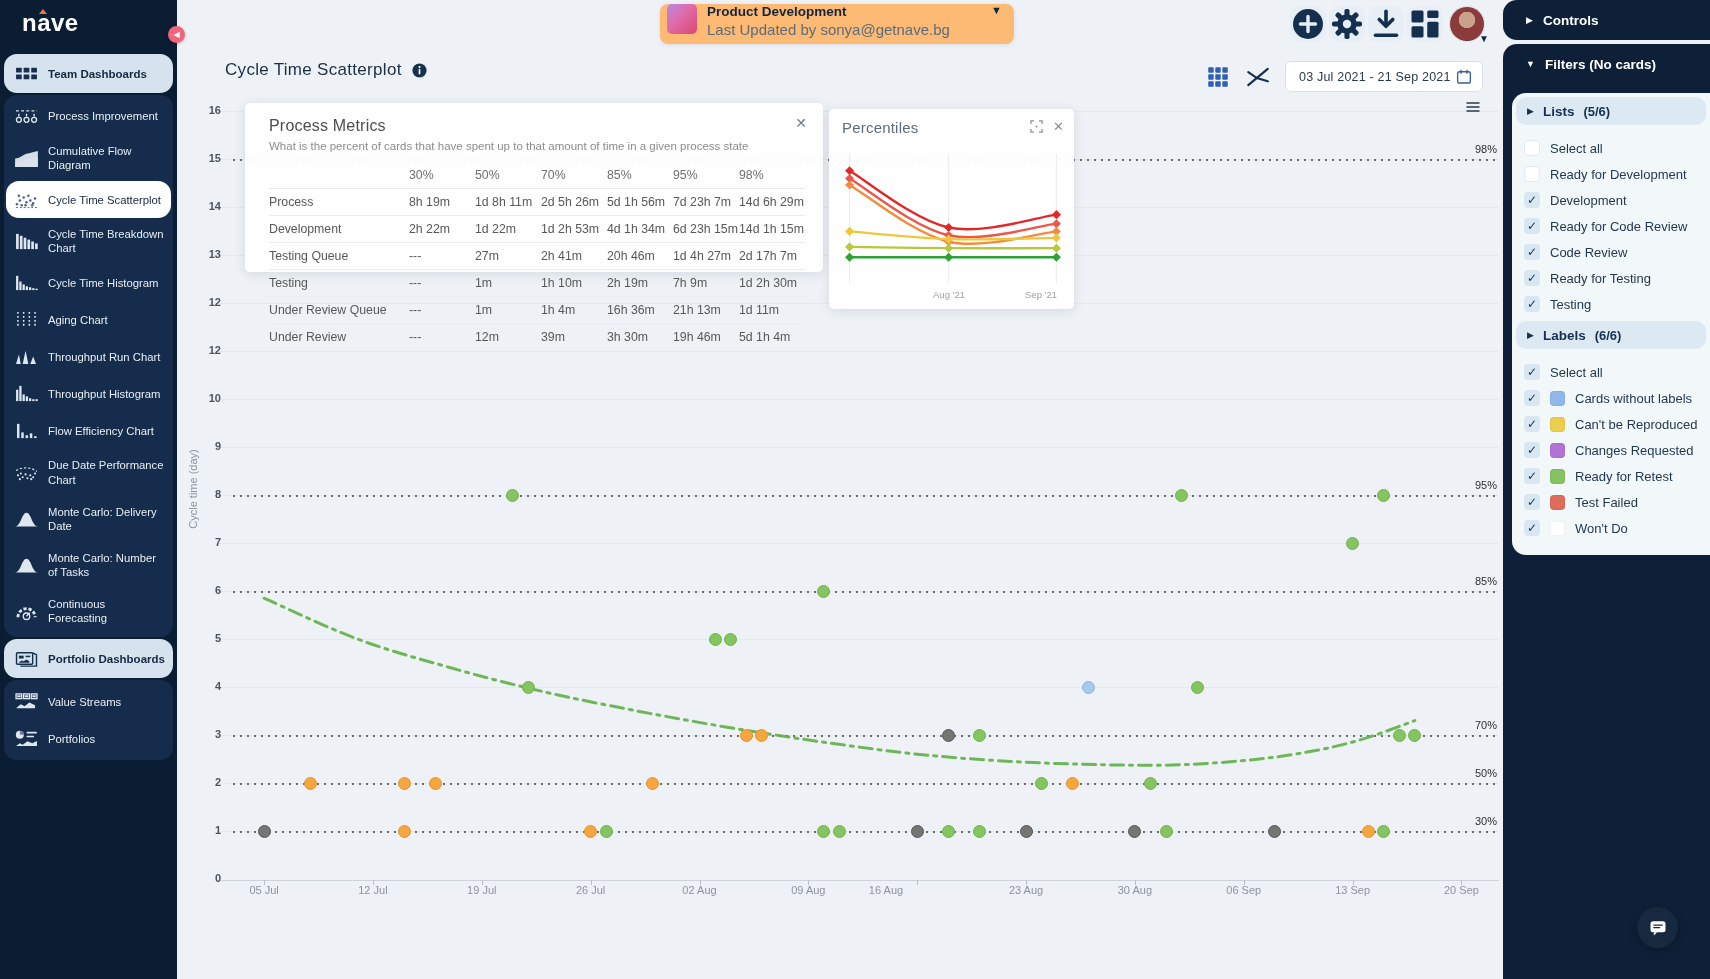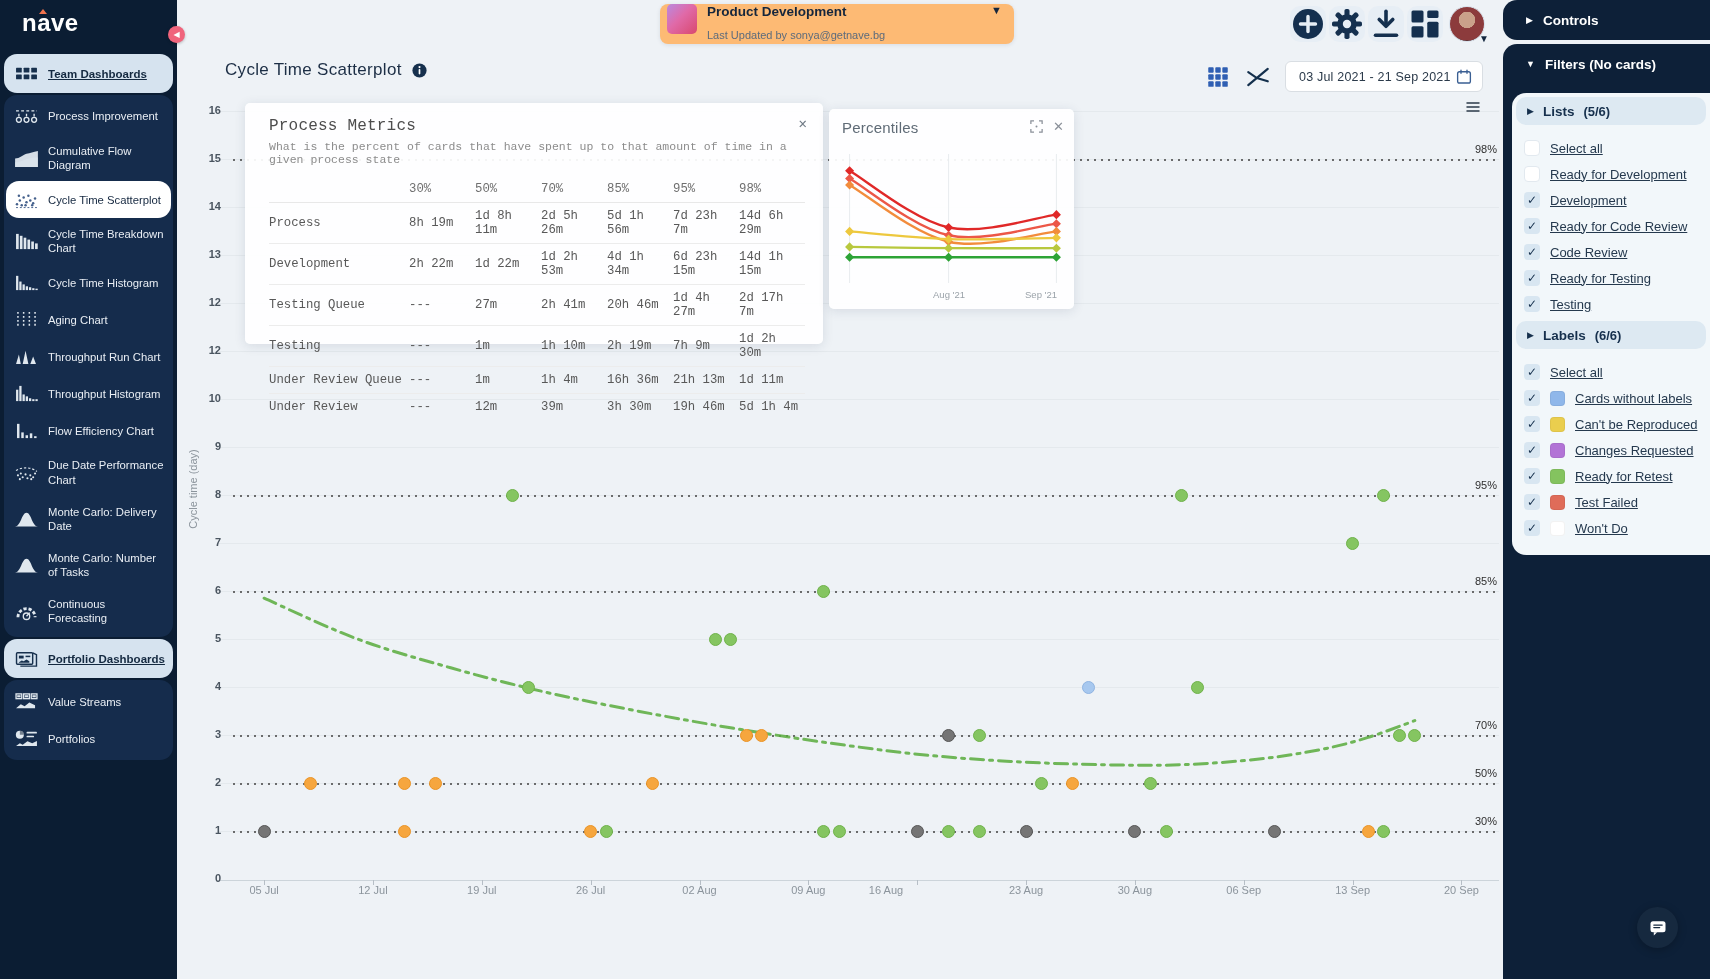--- a/index.html
+++ b/index.html
@@ -6,37 +6,37 @@
   html,body { width:1710px; height:979px; overflow:hidden; }
   body { font-family:"Liberation Sans","DejaVu Sans",sans-serif; background:#eef2f6; position:relative; }
   .app { position:absolute; inset:0; }
 
   
   .sidebar { position:absolute; left:0; top:0; width:177px; height:979px; background:#0b1d33; z-index:20; }
   .logo { position:relative; color:#fff; font-size:24px; font-weight:bold; letter-spacing:.5px; padding:9px 0 8px 22px; }
   .logo-accent { position:absolute; left:39px; top:9px; width:0; height:0; border-left:4px solid transparent; border-right:4px solid transparent; border-bottom:5px solid #f2734d; }
   .collapse-badge { position:absolute; left:168px; top:26px; width:17px; height:17px; border-radius:50%; background:#f0647c; color:#fff; font-size:8px; display:flex; align-items:center; justify-content:center; z-index:30; box-shadow:0 1px 3px rgba(0,0,0,.25); }
   .nav { padding:7px 4px 0 4px; }
-  .nav-section { background:#d6e3ef; color:#142940; border-radius:13px; display:flex; align-items:center; gap:9px; padding:10px 6px 10px 10px; font-size:11.5px; font-weight:600; margin:2px 0; cursor:pointer;text-decoration:underline; }
+  .nav-section { background:#d6e3ef; color:#142940; border-radius:13px; display:flex; align-items:center; gap:9px; padding:10px 6px 10px 10px; font-size:11.5px; font-weight:600; margin:2px 0; cursor:pointer; }
   .nav-group { background:#152c4c; border-radius:13px; margin:2px 0; padding:3px 2px; }
   .nav-item { display:flex; align-items:center; gap:9px; padding:9px 4px 9px 8px; color:#e9eef4; font-size:11.3px; font-weight:500; line-height:1.25; border-radius:13px; cursor:pointer; }
   .nav-item.selected { background:#ffffff; color:#14273f; }
   .nav-ic { width:25px; height:19px; flex:0 0 25px; }
   .nav-section .nav-ic { color:#17304d; }
   .nav-item .nav-ic { color:#dfe7ee; }
   .nav-item.selected .nav-ic { color:#44608c; }
 
   
   .main { position:absolute; left:177px; top:0; width:1326px; height:979px; }
 
   
   .board-select { position:absolute; left:483px; top:4px; width:354px; height:40px; background:#fdba74; border-radius:8px; display:flex; align-items:flex-start; padding:0 12px 0 7px; gap:10px; box-shadow:0 1px 4px rgba(20,40,70,.10); cursor:pointer; z-index:6; }
   .board-thumb { width:30px; height:30px; border-radius:5px; background:linear-gradient(135deg,#b98ae0 0%,#e06aa8 45%,#d9486e 100%); flex:0 0 30px; }
   .board-title { font-size:13.5px; font-weight:bold; color:#15263c; }
-  .board-sub { font-size:11px; color:#5c6b7c; margin-top:10px; }
+  .board-sub { font-size:15px; color:#5c6b7c; margin-top:2px; }
   .board-caret { margin-left:auto; color:#15263c; font-size:11px; }
   .top-actions { position:absolute; left:1113px; top:6px; height:36px; display:flex; gap:3px; z-index:6; }
   .icon-btn { width:36px; height:36px; border-radius:10px; background:#e7eef5; display:flex; align-items:center; justify-content:center; color:#15304f; cursor:pointer; }
   .icon-btn svg { width:21px; height:21px; }
   .avatar-wrap { position:relative; width:36px; height:36px; margin-left:3px; cursor:pointer; }
   .avatar { width:36px; height:36px; border-radius:50%; background:radial-gradient(circle at 50% 38%, #caa18a 0 30%, #8c3b3c 31% 75%, #5d2f33 76%); border:1px solid #d8e2ec; }
   .avatar-caret { position:absolute; right:-4px; bottom:-2px; color:#14273f; font-size:10px; }
 
   
   .chart-title-row { position:absolute; left:48px; top:60px; display:flex; align-items:center; gap:9px; z-index:6; }
@@ -57,21 +57,21 @@
   .ytick { position:absolute; font-size:11px; font-weight:600; color:#4a5560; width:30px; text-align:right; left:14px; }
   .xtick { position:absolute; font-size:11px; color:#8b949c; top:884px; width:60px; text-align:center; }
   .xtickmark { position:absolute; top:880px; width:1px; height:5px; background:#b6bec6; }
   .baseline { position:absolute; top:880px; left:40px; width:1282px; height:1px; background:#ccd4da; }
   .ylab { position:absolute; left:-34px; top:483px; width:100px; text-align:center; font-size:11px; color:#8b949c; transform:rotate(-90deg); }
   .dot { position:absolute; width:13px; height:13px; border-radius:50%; margin:-6.5px 0 0 -6.5px; cursor:pointer; }
   svg.trend-svg { position:absolute; inset:0; width:1326px; height:979px; pointer-events:none; }
 
   
   .popup { position:absolute; background:rgba(255,255,255,.93); border-radius:5px; box-shadow:0 2px 12px rgba(30,50,80,.12); z-index:5; }
-  .pm { left:68px; top:103px; width:578px; height:241px; padding:14px 18px 0 24px;font-family:Liberation Mono, monospace; }
+  .pm { left:68px; top:103px; width:578px; height:169px; padding:14px 18px 0 24px; }
   .pm-title { font-size:16px; color:#4d4d4d; letter-spacing:.2px; }
   .pm-sub { font-size:11.5px; color:#8c8c8c; margin-top:5px; }
   .pm-close { position:absolute; right:16px; top:12px; color:#6f7a85; font-size:14px; cursor:pointer; }
   .pm-table { margin-top:10px; width:536px; border-collapse:collapse; }
   .pm-table th { font-size:12.3px; color:#6f6f6f; font-weight:normal; text-align:left; padding:6px 0; border-bottom:1px solid #e8e8e8; }
   .pm-table td { font-size:12.3px; color:#585858; padding:6px 0; border-bottom:1px solid #ececec; }
   .pm-table tr:last-child td { border-bottom:none; }
 
   .pc { left:652px; top:109px; width:245px; height:200px; }
   .pc-title { position:absolute; left:13px; top:10px; font-size:15px; color:#5f6b76; letter-spacing:.2px; }
@@ -92,21 +92,21 @@
   .rp-header { background:#dde9f2; border-radius:10px; height:28px; display:flex; align-items:center; gap:9px; padding-left:11px; margin-right:4px; cursor:pointer; }
   .rp-header .rp-caret { color:#16304d; }
   .rp-header-title { font-size:13.5px; font-weight:bold; color:#16304d; }
   .rp-header-count { font-size:13px; font-weight:bold; color:#16304d; }
   .rp-items { padding:10px 0 4px 8px; }
   .rp-item { display:flex; align-items:center; gap:10px; height:26px; cursor:pointer; }
   .cbx { width:16px; height:16px; border-radius:4px; flex:0 0 16px; display:flex; align-items:center; justify-content:center; }
   .cbx.checked { background:#d8e6f1; color:#16304d; font-size:12px; font-weight:bold; }
   .cbx.unchecked { background:#fff; border:1px solid #e2e9ef; }
   .swatch { width:15px; height:15px; border-radius:4px; flex:0 0 15px; border:1px solid rgba(0,0,0,.05); }
-  .rp-item-label { font-size:13px; color:#25394e; white-space:nowrap;text-decoration:underline; }
+  .rp-item-label { font-size:13px; color:#25394e; white-space:nowrap; }
 
   
   .chat-fab { position:absolute; left:1637px; top:907px; width:41px; height:41px; border-radius:50%; background:#16293f; display:flex; align-items:center; justify-content:center; z-index:40; box-shadow:0 2px 8px rgba(0,0,0,.25); cursor:pointer; }
   .chat-fab svg { width:20px; height:20px; }
 </style>
 </head>
 <body>
 
 <div class="app">
 

